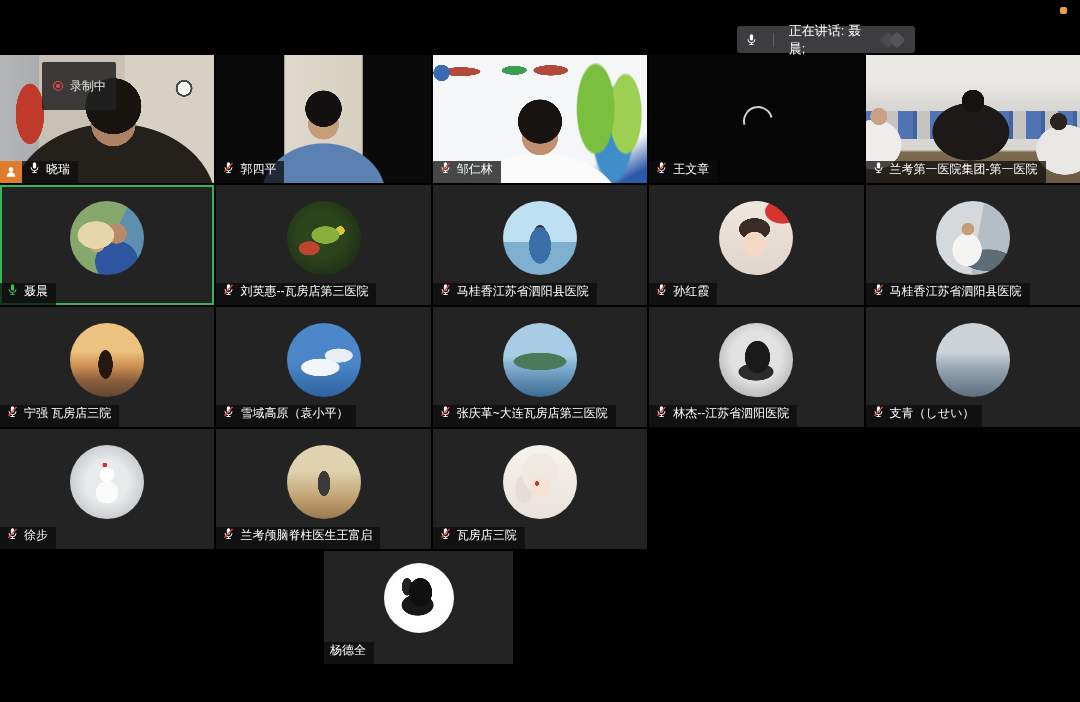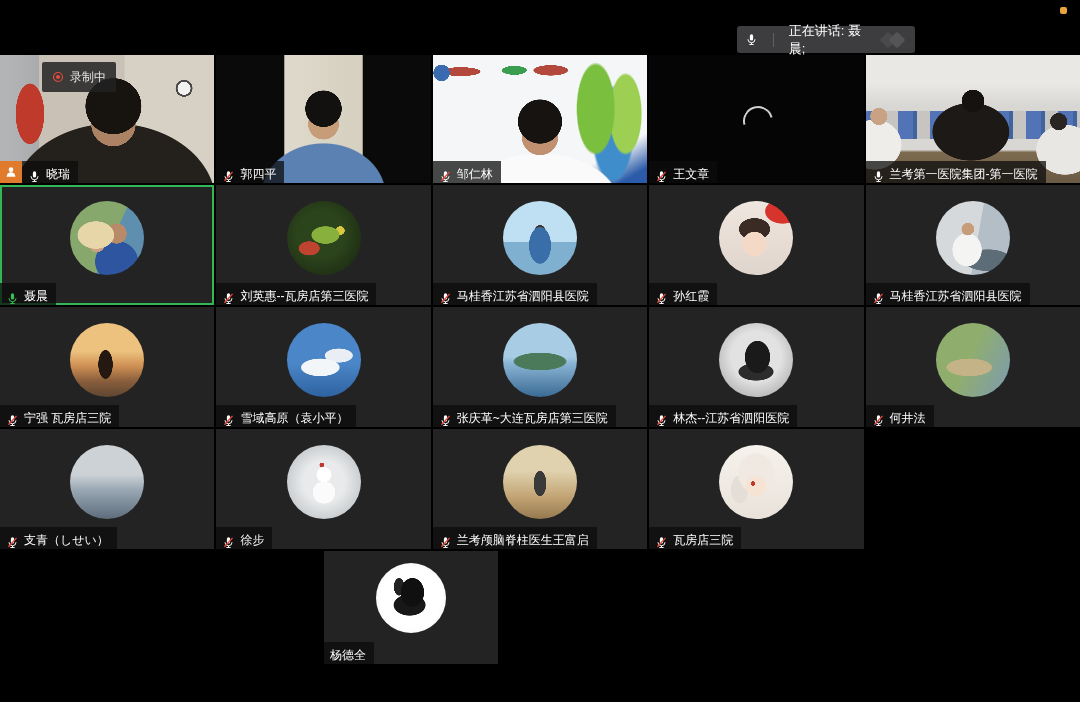--- a/index.html
+++ b/index.html
@@ -15,47 +15,47 @@
   .tm-logo{margin-left:auto;position:relative;width:34px;height:18px;opacity:.85;}
   .tm-logo i{position:absolute;top:3px;width:12px;height:12px;transform:rotate(45deg);border-radius:2px;display:block;}
   .tm-logo i.d1{left:4px;background:#4d4d50;}
   .tm-logo i.d2{left:13px;background:#59595c;}
   .notif-dot{position:absolute;right:13px;top:7px;width:7px;height:7px;border-radius:2px;background:var(--notif-dot);}
 
   
   .grid{position:absolute;top:55px;left:0;width:1080px;display:grid;
     grid-template-columns:repeat(5,1fr);grid-template-rows:128px 120px 120px 120px;gap:2px;background:#000;}
   .bottomrow{position:absolute;top:551px;left:324px;display:flex;gap:2px;}
-  .bottomrow .tile{width:174px;height:113px;}
+  .bottomrow .tile{width:189px;height:113px;}
 
   .tile{position:relative;background:#232324;overflow:hidden;}
   .tile.video{background:#050505;}
   .tile.active{box-shadow:inset 0 0 0 2px var(--accent-green);}
   .scene{position:absolute;inset:0;background-repeat:no-repeat;}
 
   
   .avatar{position:absolute;width:74px;height:74px;border-radius:50%;left:50%;top:44%;
     transform:translate(-50%,-50%);background-repeat:no-repeat;}
   .bottomrow .avatar{width:70px;height:70px;top:42%;}
 
   
   .label{position:absolute;left:0;bottom:0;display:flex;align-items:stretch;max-width:97%;}
   .self-badge{width:22px;background:var(--self-badge);display:flex;align-items:center;justify-content:center;}
   .self-badge svg{width:14px;height:14px;}
-  .label-main{display:flex;align-items:flex-end;gap:5px;background:rgba(12,12,12,.75);
+  .label-main{display:flex;align-items:flex-start;gap:5px;background:rgba(12,12,12,.75);
     padding:0 8px 0 6px;height:22px;color:#fff;font-size:12px;white-space:nowrap;}
   .mic{width:13px;height:13px;flex:0 0 auto;color:#fff;}
   .mic svg{width:13px;height:13px;display:block;}
   .mic .slash{display:none;stroke:var(--muted-red);}
   .mic-muted .slash{display:block;}
   .mic-speaking{color:var(--mic-speaking);}
 
   
   .rec-badge{position:absolute;left:42px;top:7px;height:22px;background:rgba(34,34,34,.85);
-    border-radius:2px;display:flex;align-items:center;gap:6px;padding:4px 10px;color:#e4e4e4;font-size:12px;}
+    border-radius:2px;display:flex;align-items:center;gap:6px;padding:13px 10px;color:#e4e4e4;font-size:12px;}
   .rec-badge svg{width:12px;height:12px;}
 
   
   .spinner{position:absolute;left:50%;top:50%;width:26px;height:26px;margin:-13px 0 0 -13px;
     border:2.5px solid transparent;border-top-color:#cfcfcf;border-right-color:#cfcfcf;
     border-radius:50%;transform:rotate(-60deg);}
 
   
   .sc-home-room{background-color:#c9c1b6;background-image:
     radial-gradient(circle 29px at 53% 40%, #17130f 0 96%, transparent 97%),
@@ -480,40 +480,20 @@
             <line x1="8" y1="21.2" x2="16" y2="21.2" stroke="currentColor" stroke-width="1.8"></line>
             <line class="slash" x1="4.5" y1="20" x2="19.5" y2="3.5" stroke-width="2.6"></line>
           </svg>
         </span>
         <span class="pname">林杰--江苏省泗阳医院</span>
       </span>
     </div>
   </div>
       <div class="tile">
 
-    <div class="avatar av-river-valley"></div>
-
-    <div class="label">
-
-      <span class="label-main">
-        <span class="mic mic-muted">
-          <svg viewBox="0 0 24 24" fill="none">
-            <rect x="9" y="2.5" width="6" height="11.5" rx="3" fill="currentColor"></rect>
-            <path d="M5.5 11.5a6.5 6.5 0 0 0 13 0" stroke="currentColor" stroke-width="1.8"></path>
-            <line x1="12" y1="18" x2="12" y2="21" stroke="currentColor" stroke-width="1.8"></line>
-            <line x1="8" y1="21.2" x2="16" y2="21.2" stroke="currentColor" stroke-width="1.8"></line>
-            <line class="slash" x1="4.5" y1="20" x2="19.5" y2="3.5" stroke-width="2.6"></line>
-          </svg>
-        </span>
-        <span class="pname">何井法</span>
-      </span>
-    </div>
-  </div>
-      <div class="tile">
-
     <div class="avatar av-dusk-lake"></div>
 
     <div class="label">
 
       <span class="label-main">
         <span class="mic mic-muted">
           <svg viewBox="0 0 24 24" fill="none">
             <rect x="9" y="2.5" width="6" height="11.5" rx="3" fill="currentColor"></rect>
             <path d="M5.5 11.5a6.5 6.5 0 0 0 13 0" stroke="currentColor" stroke-width="1.8"></path>
             <line x1="12" y1="18" x2="12" y2="21" stroke="currentColor" stroke-width="1.8"></line>

